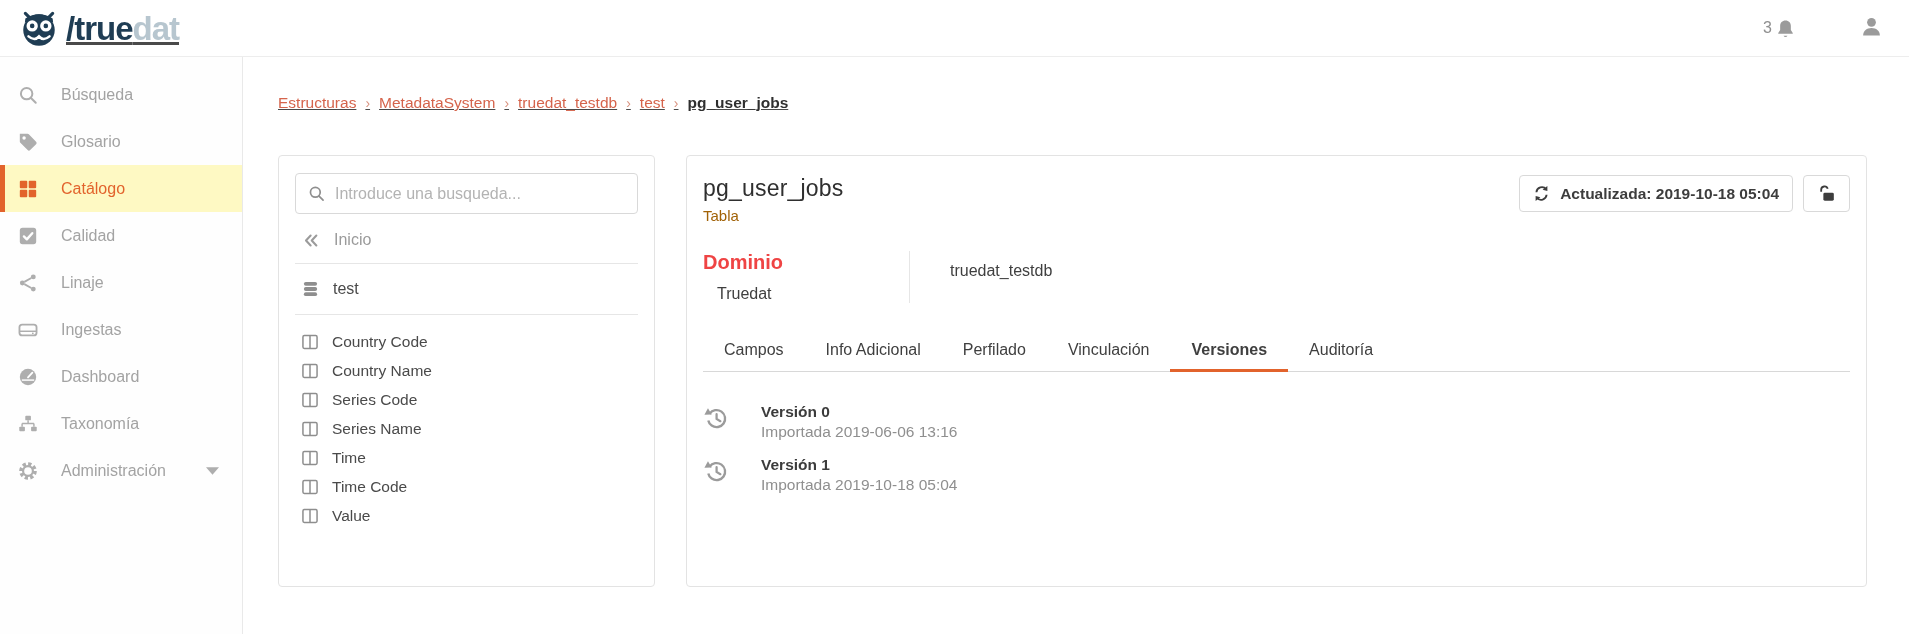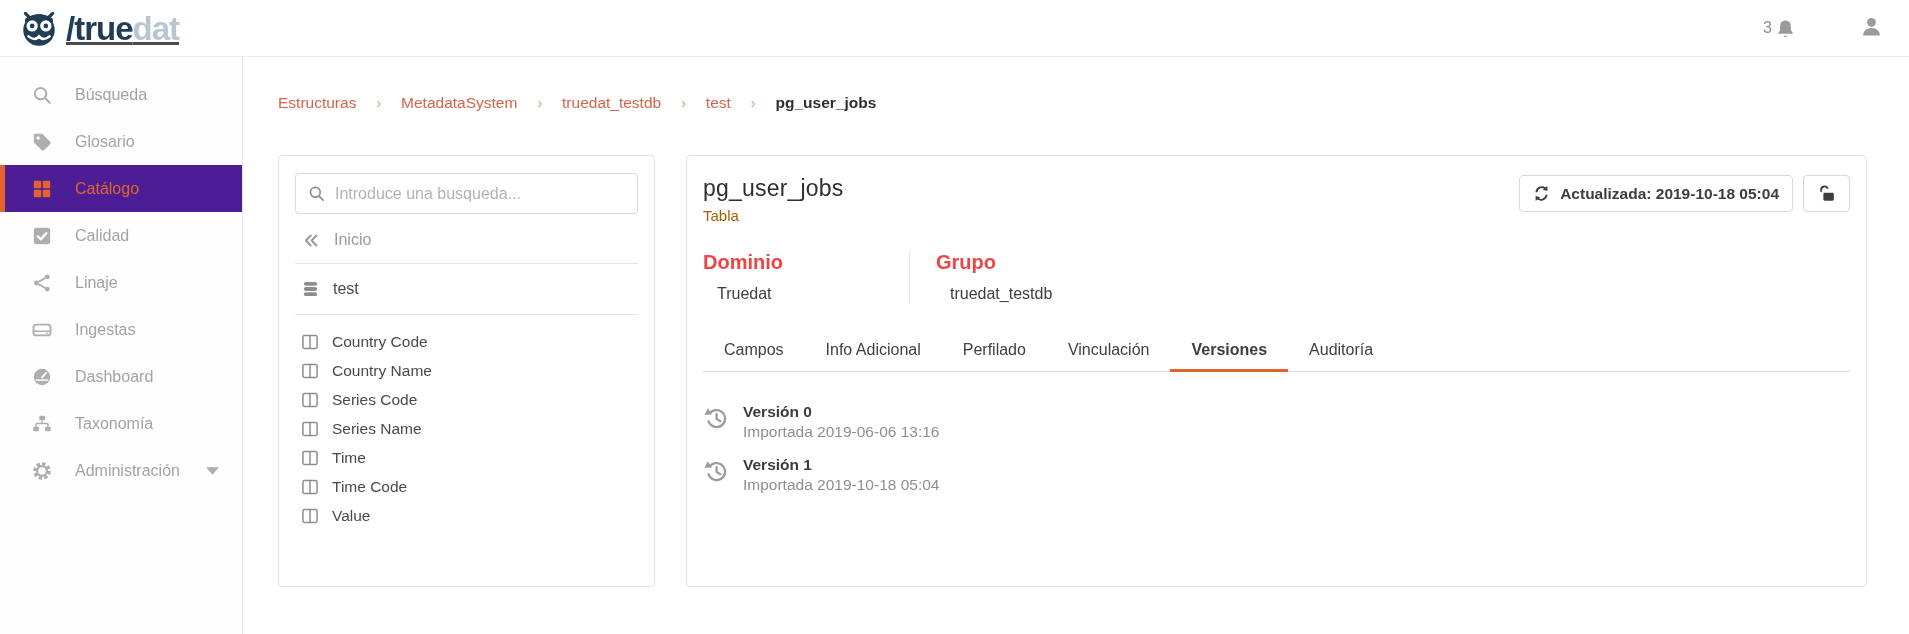--- a/index.html
+++ b/index.html
@@ -26,35 +26,35 @@
   .user-btn { cursor:pointer; }
 
   
   .page-body { display:flex; height:577px; }
   .sidebar {
     width:243px; flex:none; background:#fefefe;
     border-right:1px solid #e9e9e9; padding-top:14px;
   }
   .side-item {
     height:47px; display:flex; align-items:center; gap:23px;
-    padding-left:27px; color:#a3a3a3; font-size:16px; cursor:pointer;
+    padding-left:13px; color:#a3a3a3; font-size:16px; cursor:pointer;
     border-left:5px solid transparent;
   }
   .side-item .icon { color:#aeaeae; width:20px; }
   .side-item.active {
-    background:#4c1d95; border-left:5px solid #e2632c; color:#e2632c;
+    background:#fef9c3; border-left:5px solid #e2632c; color:#e2632c;
   }
   .side-item.active .icon { color:#e2632c; }
   .side-caret { margin-left:auto; margin-right:20px; color:#9b9b9b; }
 
   main { flex:1; padding:0 42px 0 35px; }
 
   
   .breadcrumb {
-    margin-top:37px; font-size:15.5px; display:flex; align-items:center; gap:20px;
+    margin-top:37px; font-size:15.5px; display:flex; align-items:center; gap:9px;text-decoration:underline;
   }
   .crumb-link { color:#d5644c; text-decoration:none; cursor:pointer; }
   .crumb-sep { color:#d9927f; font-size:14px; }
   .crumb-current { color:#2f2f2f; font-weight:700; }
 
   
   .content { display:flex; gap:31px; margin-top:43px; }
   .card { background:#fff; border:1px solid #e3e3e3; border-radius:4px; }
 
   
@@ -107,21 +107,21 @@
   .field-second { border-left:1px solid #e6e6e6; padding-left:26px; flex:1; }
 
   .tabs { display:flex; margin-top:29px; border-bottom:1px solid #d8d8d8; }
   .tab {
     padding:9px 21px 10px 21px; font-size:16px; color:#3f3f3f;
     cursor:pointer; margin-bottom:-1px; border-bottom:3px solid transparent;
   }
   .tab.active { font-weight:700; border-bottom:3px solid #e2632c; }
 
   .versions { margin-top:31px; display:flex; flex-direction:column; gap:15px; }
-  .version-item { display:flex; gap:14px; align-items:flex-start; cursor:pointer; }
+  .version-item { display:flex; gap:32px; align-items:flex-start; cursor:pointer; }
   .version-item .icon { color:#9b9b9b; margin-top:2px; }
   .version-name { font-size:15.5px; font-weight:700; color:#3c3c3c; }
   .version-detail { margin-top:2px; font-size:15.5px; color:#8f8f8f; }
 </style>
 </head>
 <body>
 
 <svg width="0" height="0" style="position:absolute">
   <defs>
     <symbol id="i-search" viewBox="0 0 22 22">
@@ -457,21 +457,20 @@
             </button>
           </div>
         </div>
 
         <div class="fields">
           <div class="field-first">
             <div class="field-label">Dominio</div>
             <div class="field-value">Truedat</div>
           </div>
           <div class="field-second">
-            <div class="field-label">Grupo</div>
             <div class="field-value">truedat_testdb</div>
           </div>
         </div>
 
         <div class="tabs">
           <div class="tab">Campos</div>
           <div class="tab">Info Adicional</div>
           <div class="tab">Perfilado</div>
           <div class="tab">Vinculación</div>
           <div class="tab active">Versiones</div>

